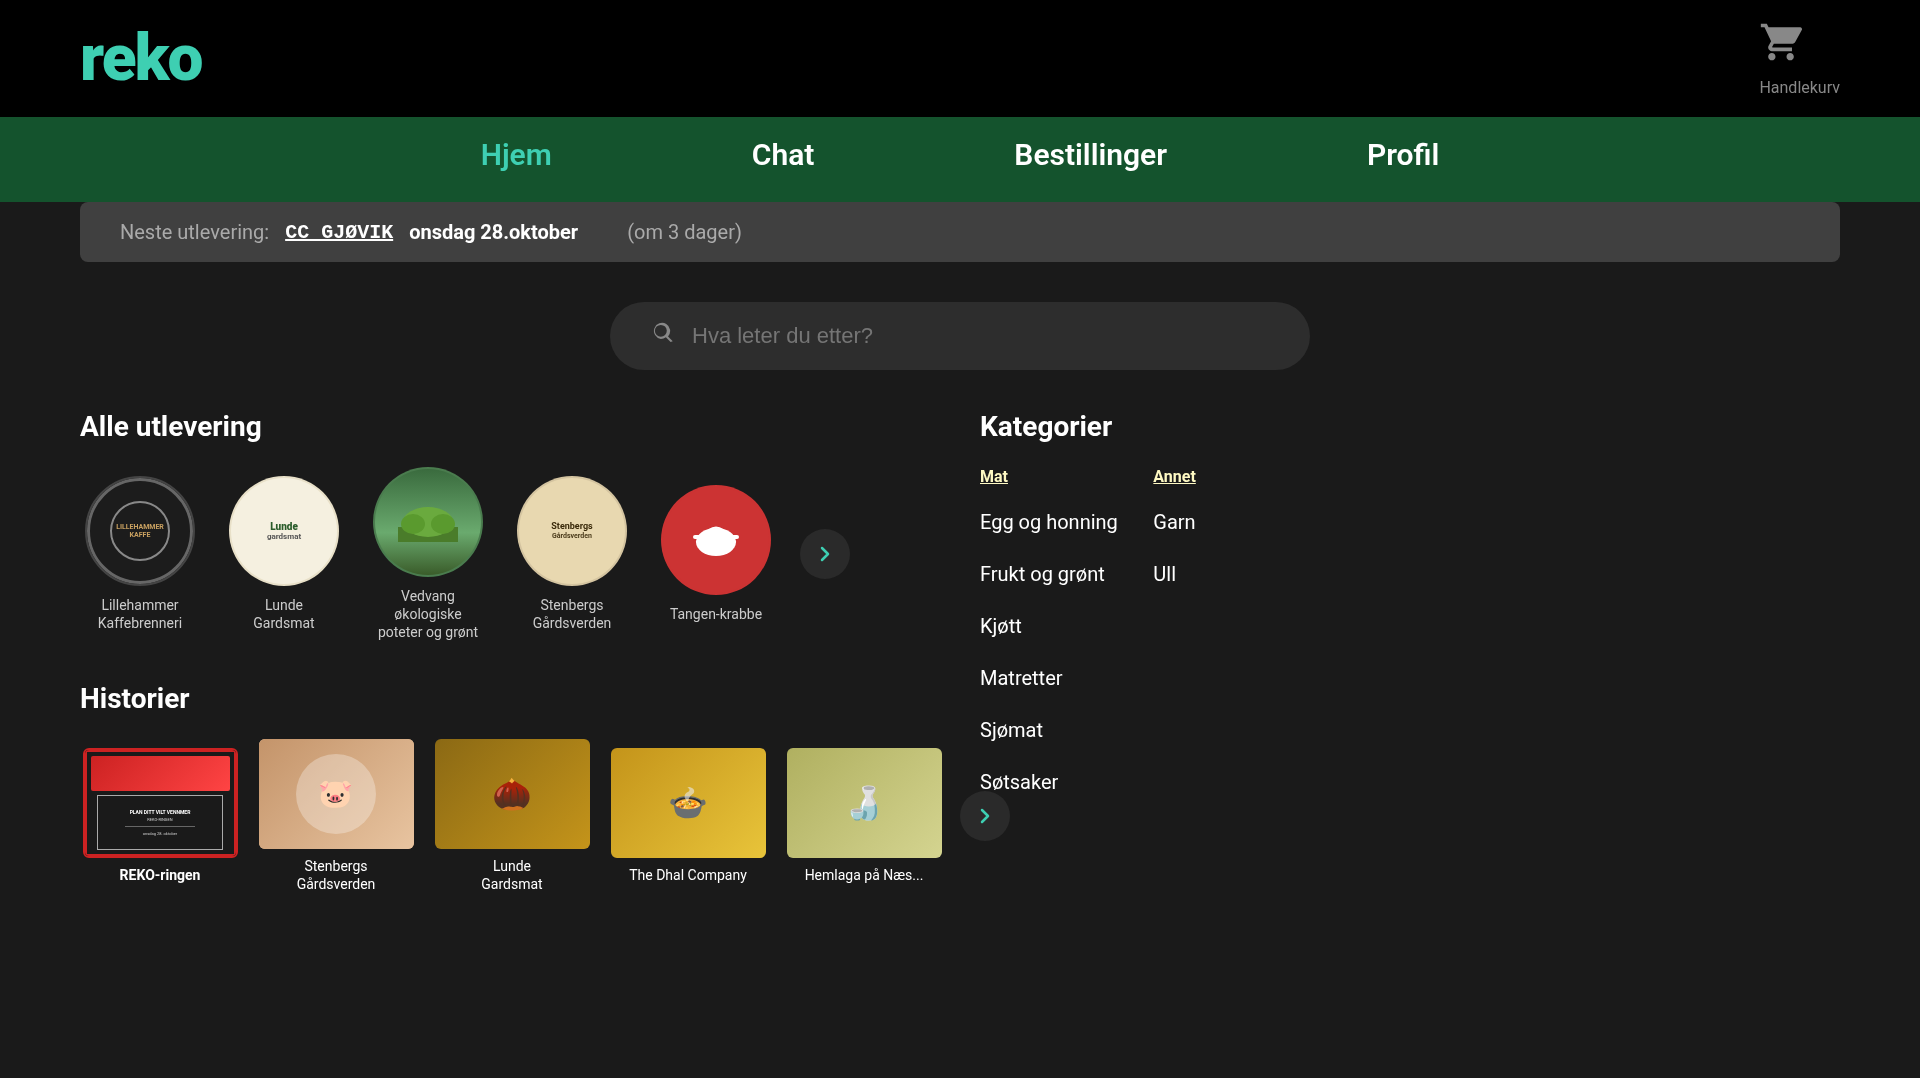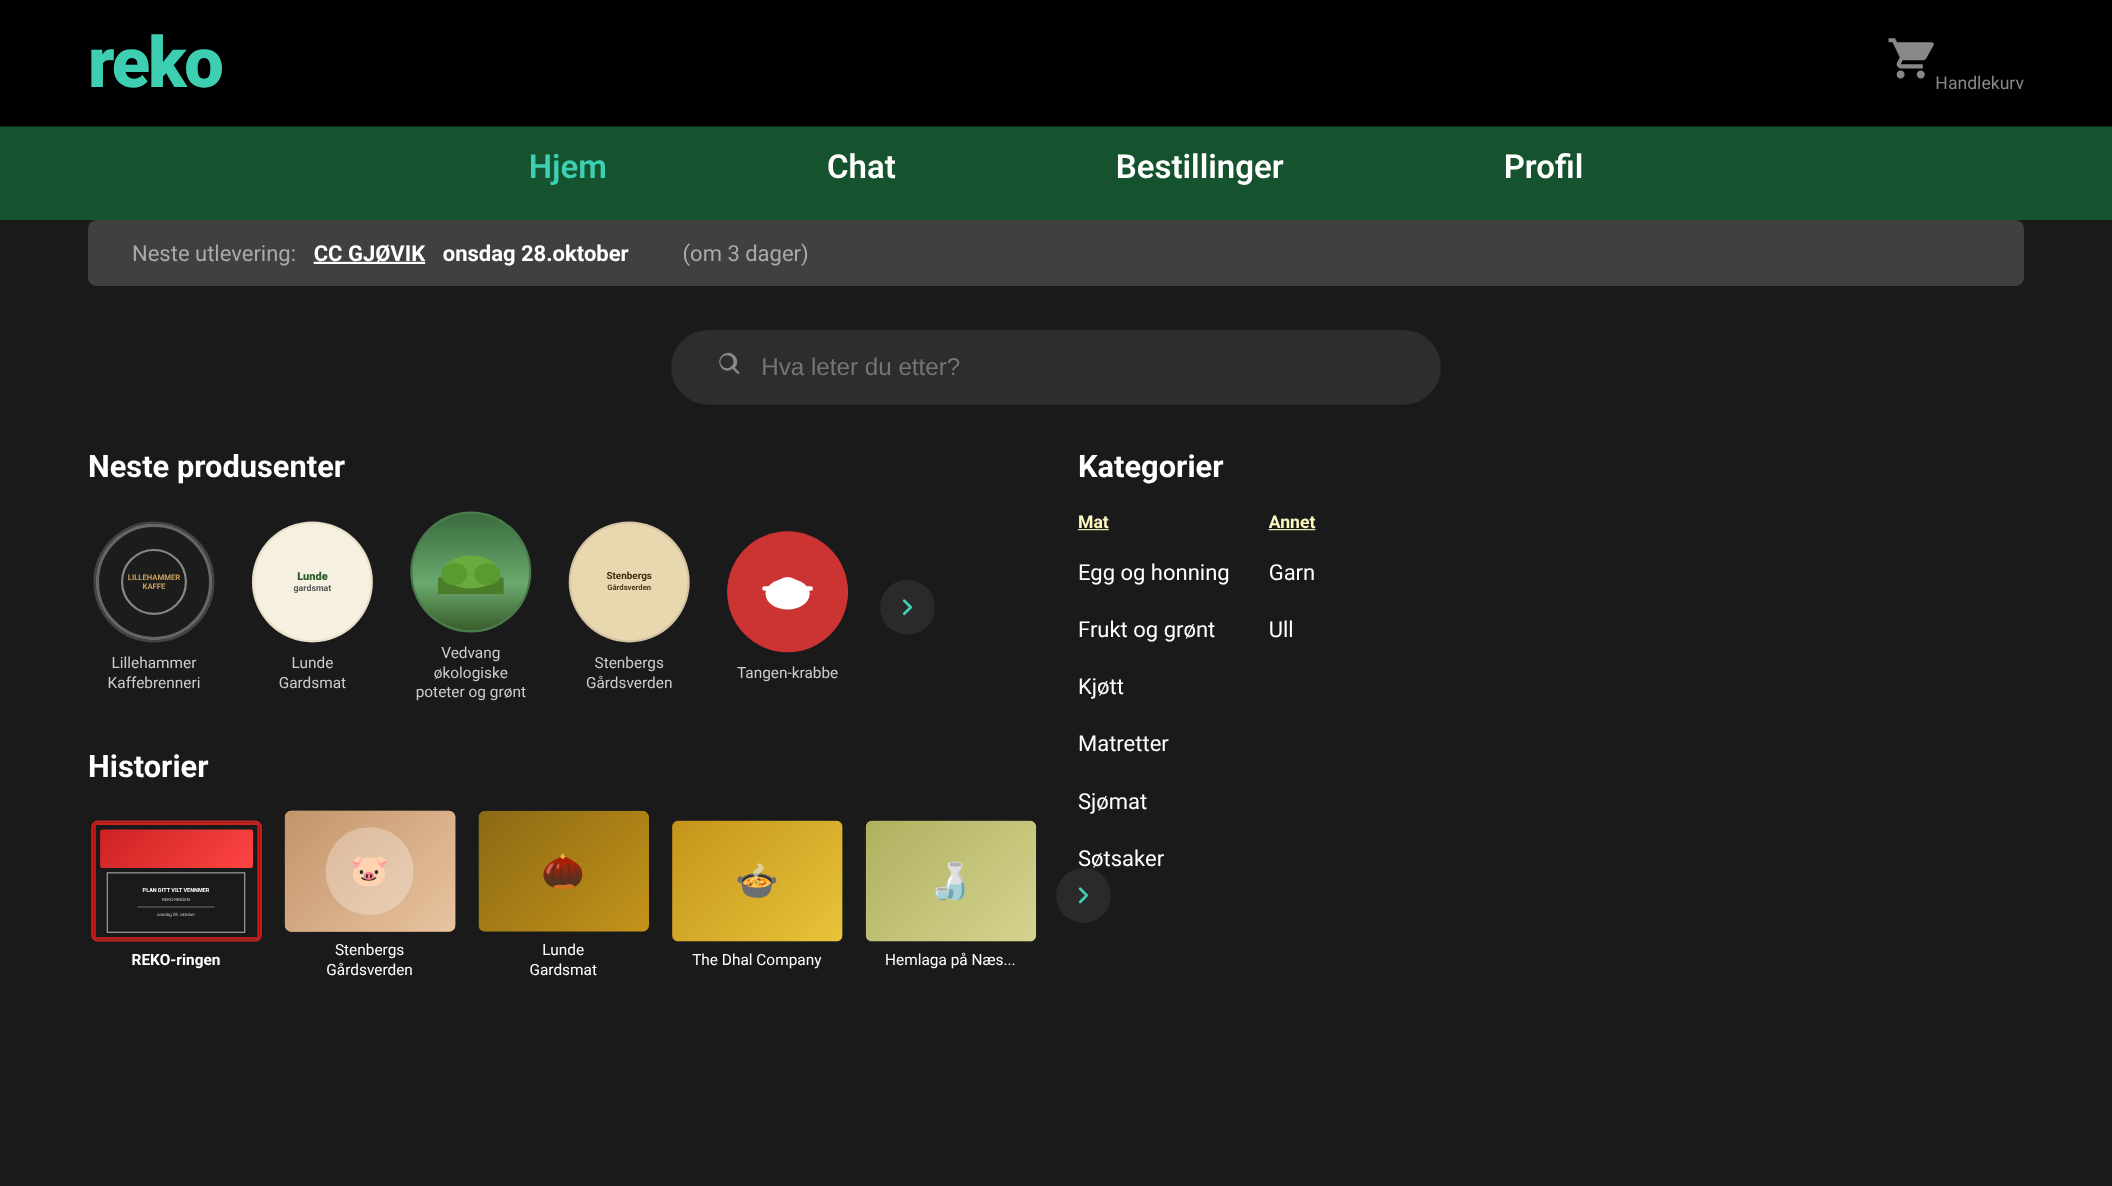--- a/index.html
+++ b/index.html
@@ -20,22 +20,22 @@
       background: #000000;
     }
     .logo {
       font-size: 64px;
       font-weight: 900;
       color: #3ecfb2;
       letter-spacing: -2px;
     }
     .cart-area {
       display: flex;
-      flex-direction: row;
-      align-items: flex-end;
+      flex-direction: column;
+      align-items: flex-start;
       cursor: pointer;
       color: #888;
     }
     .cart-icon {
       font-size: 40px;
       color: #888;
     }
     .cart-label {
       font-size: 16px;
       color: #888;
@@ -74,20 +74,21 @@
       font-size: 20px;
     }
     .delivery-bar .label {
       color: #aaa;
     }
     .delivery-bar .link {
       color: #ffffff;
       text-decoration: underline;
       font-weight: 700;
       cursor: pointer;
+      font-family: Liberation Mono, monospace;
     }
     .delivery-bar .date {
       color: #ffffff;
       font-weight: 700;
     }
     .delivery-bar .date em {
       font-style: normal;
       font-weight: 400;
       color: #aaa;
       margin-left: 44px;
@@ -323,21 +324,21 @@
     </span>
     <input class="search-input" type="text" placeholder="Hva leter du etter?" style="">
   </div>
 </div>
 
 <div class="main-content">
 
   <div class="left-panel">
 
     <div>
-      <h2 class="section-title">Neste produsenter</h2>
+      <h2 class="section-title">Alle utlevering</h2>
       <div class="producers-row">
 
         <div class="producer-item producer-lillehammer">
           <div class="producer-avatar">
             <div style="width:106px;height:106px;border-radius:50%;background:#1c1c1c;border:3px solid #666;display:flex;align-items:center;justify-content:center;overflow:hidden;">
               <div style="text-align:center;color:#ccc;font-size:8px;padding:6px;line-height:1.2;">
                 <div style="width:60px;height:60px;border-radius:50%;border:2px solid #888;display:flex;align-items:center;justify-content:center;margin:auto;font-size:7px;font-weight:bold;color:#c8a060;">LILLEHAMMER<br>KAFFE</div>
               </div>
             </div>
           </div>

